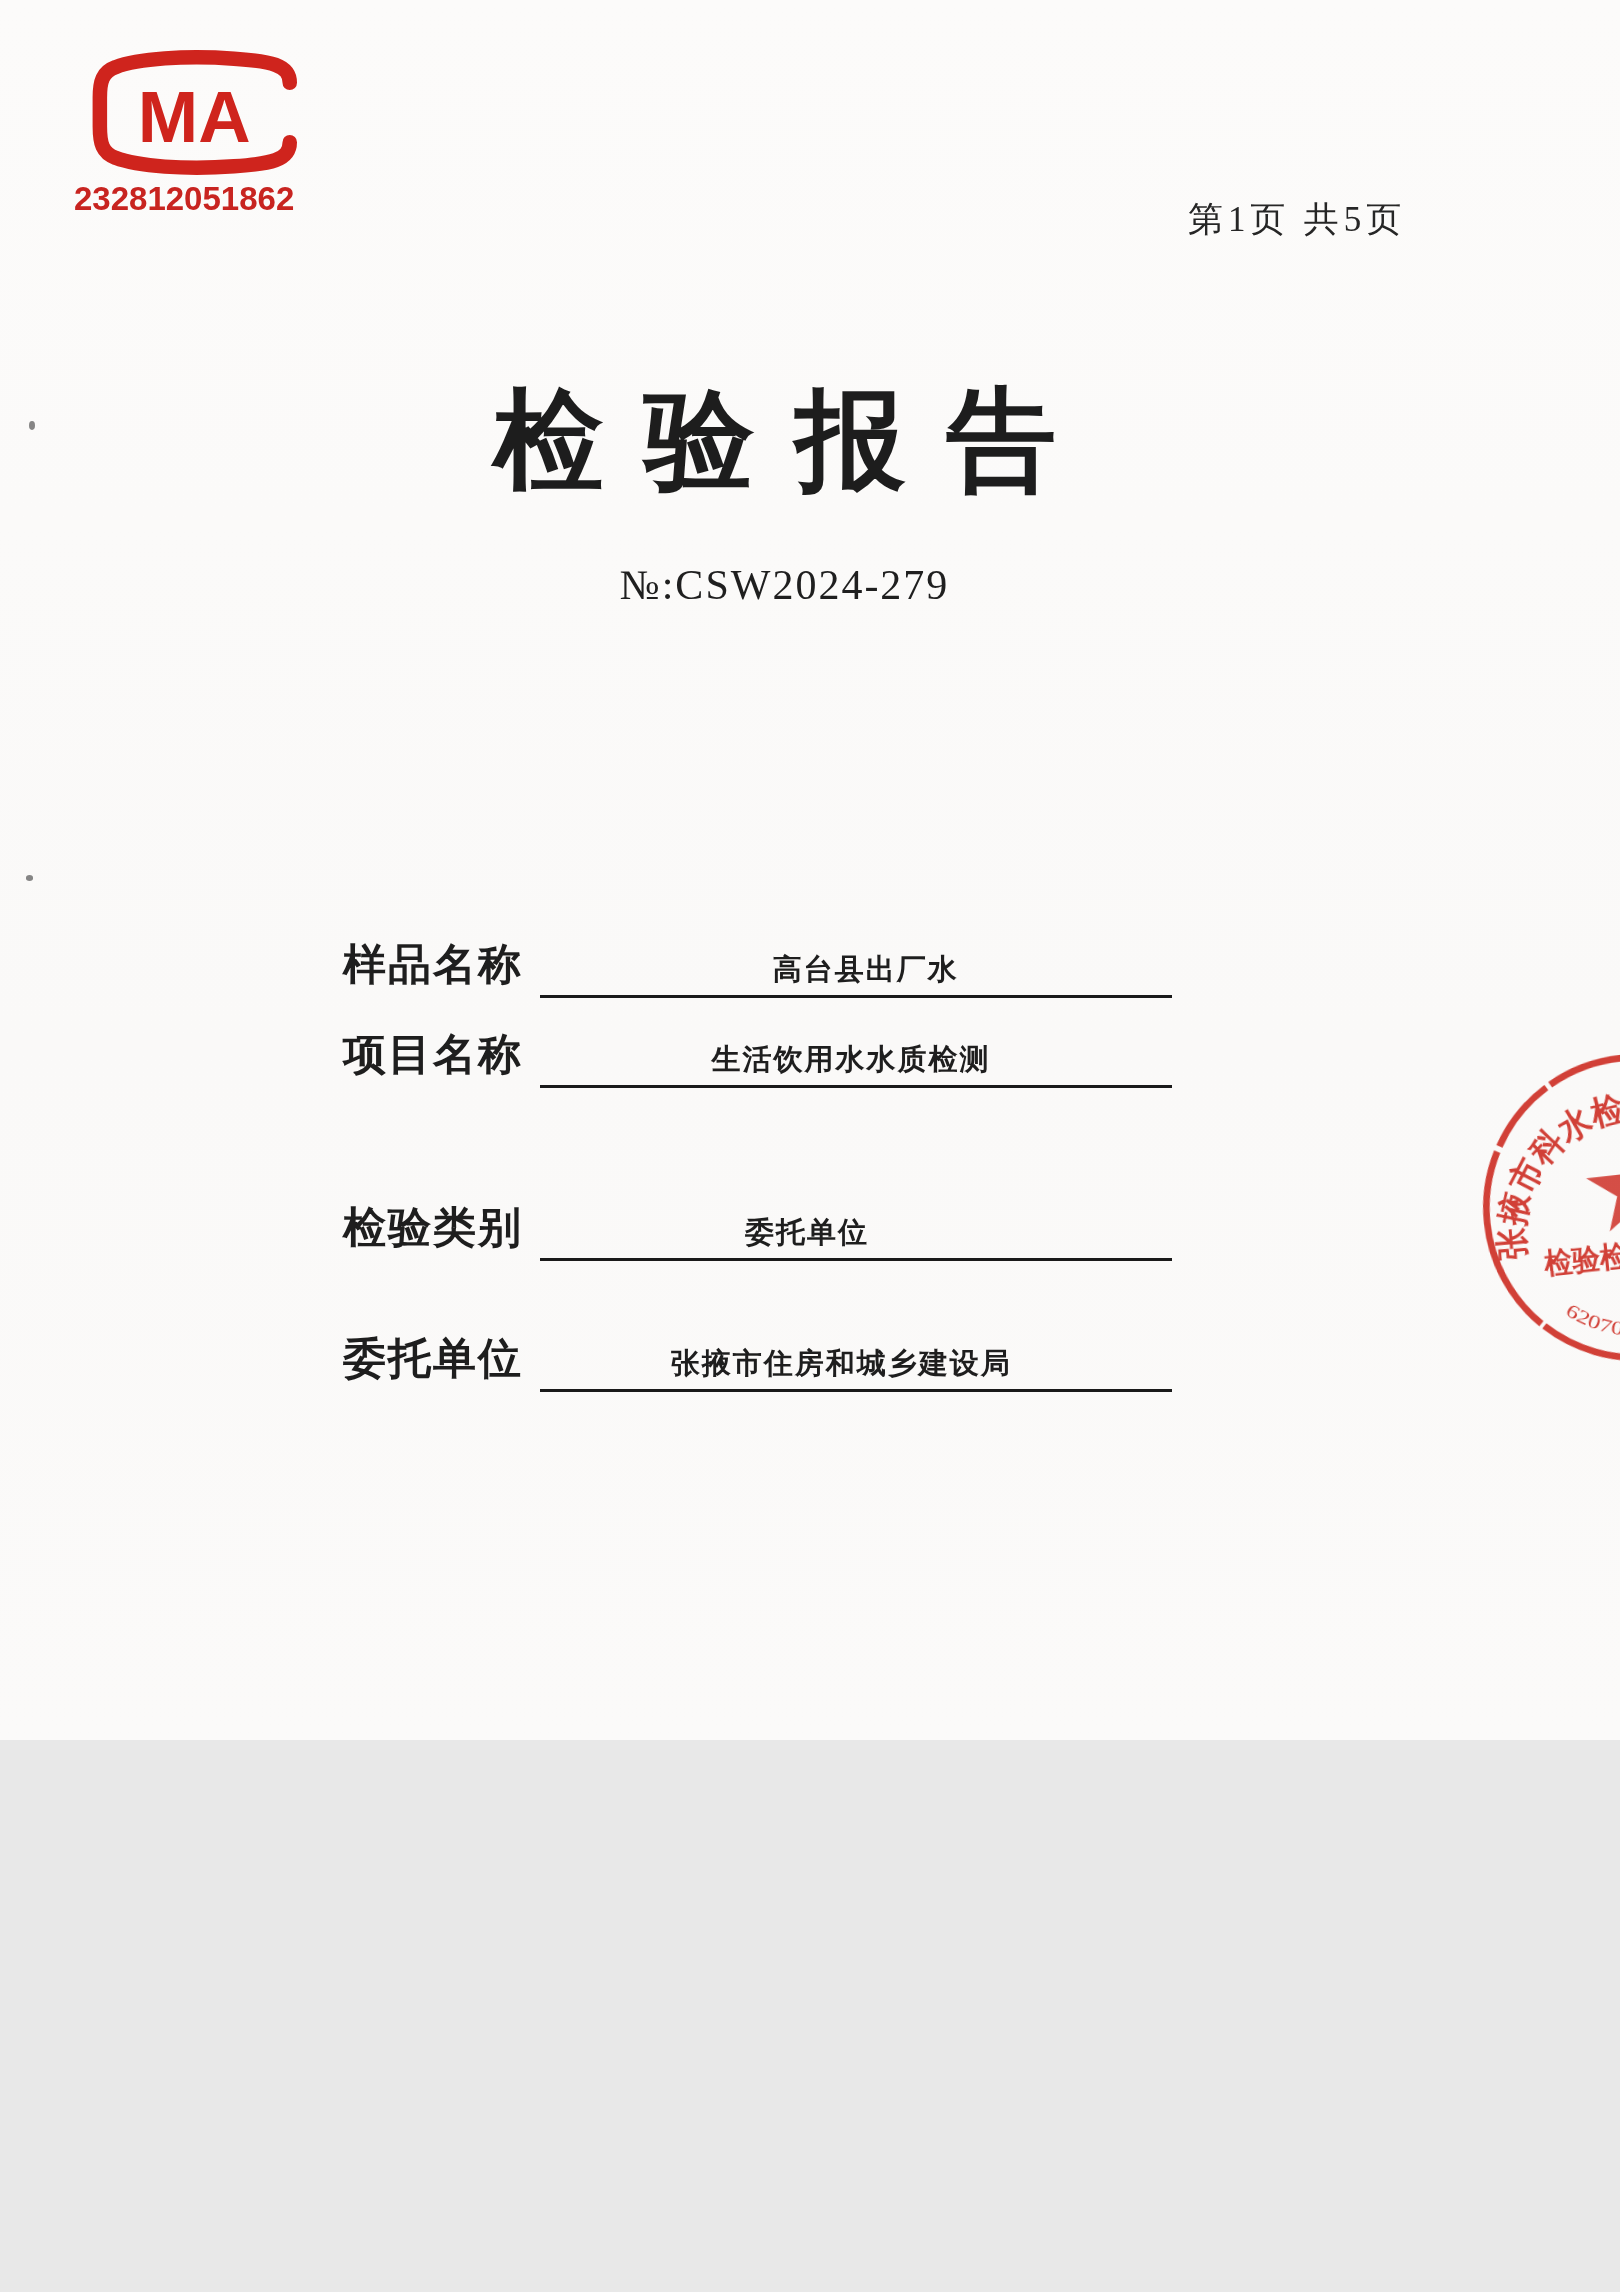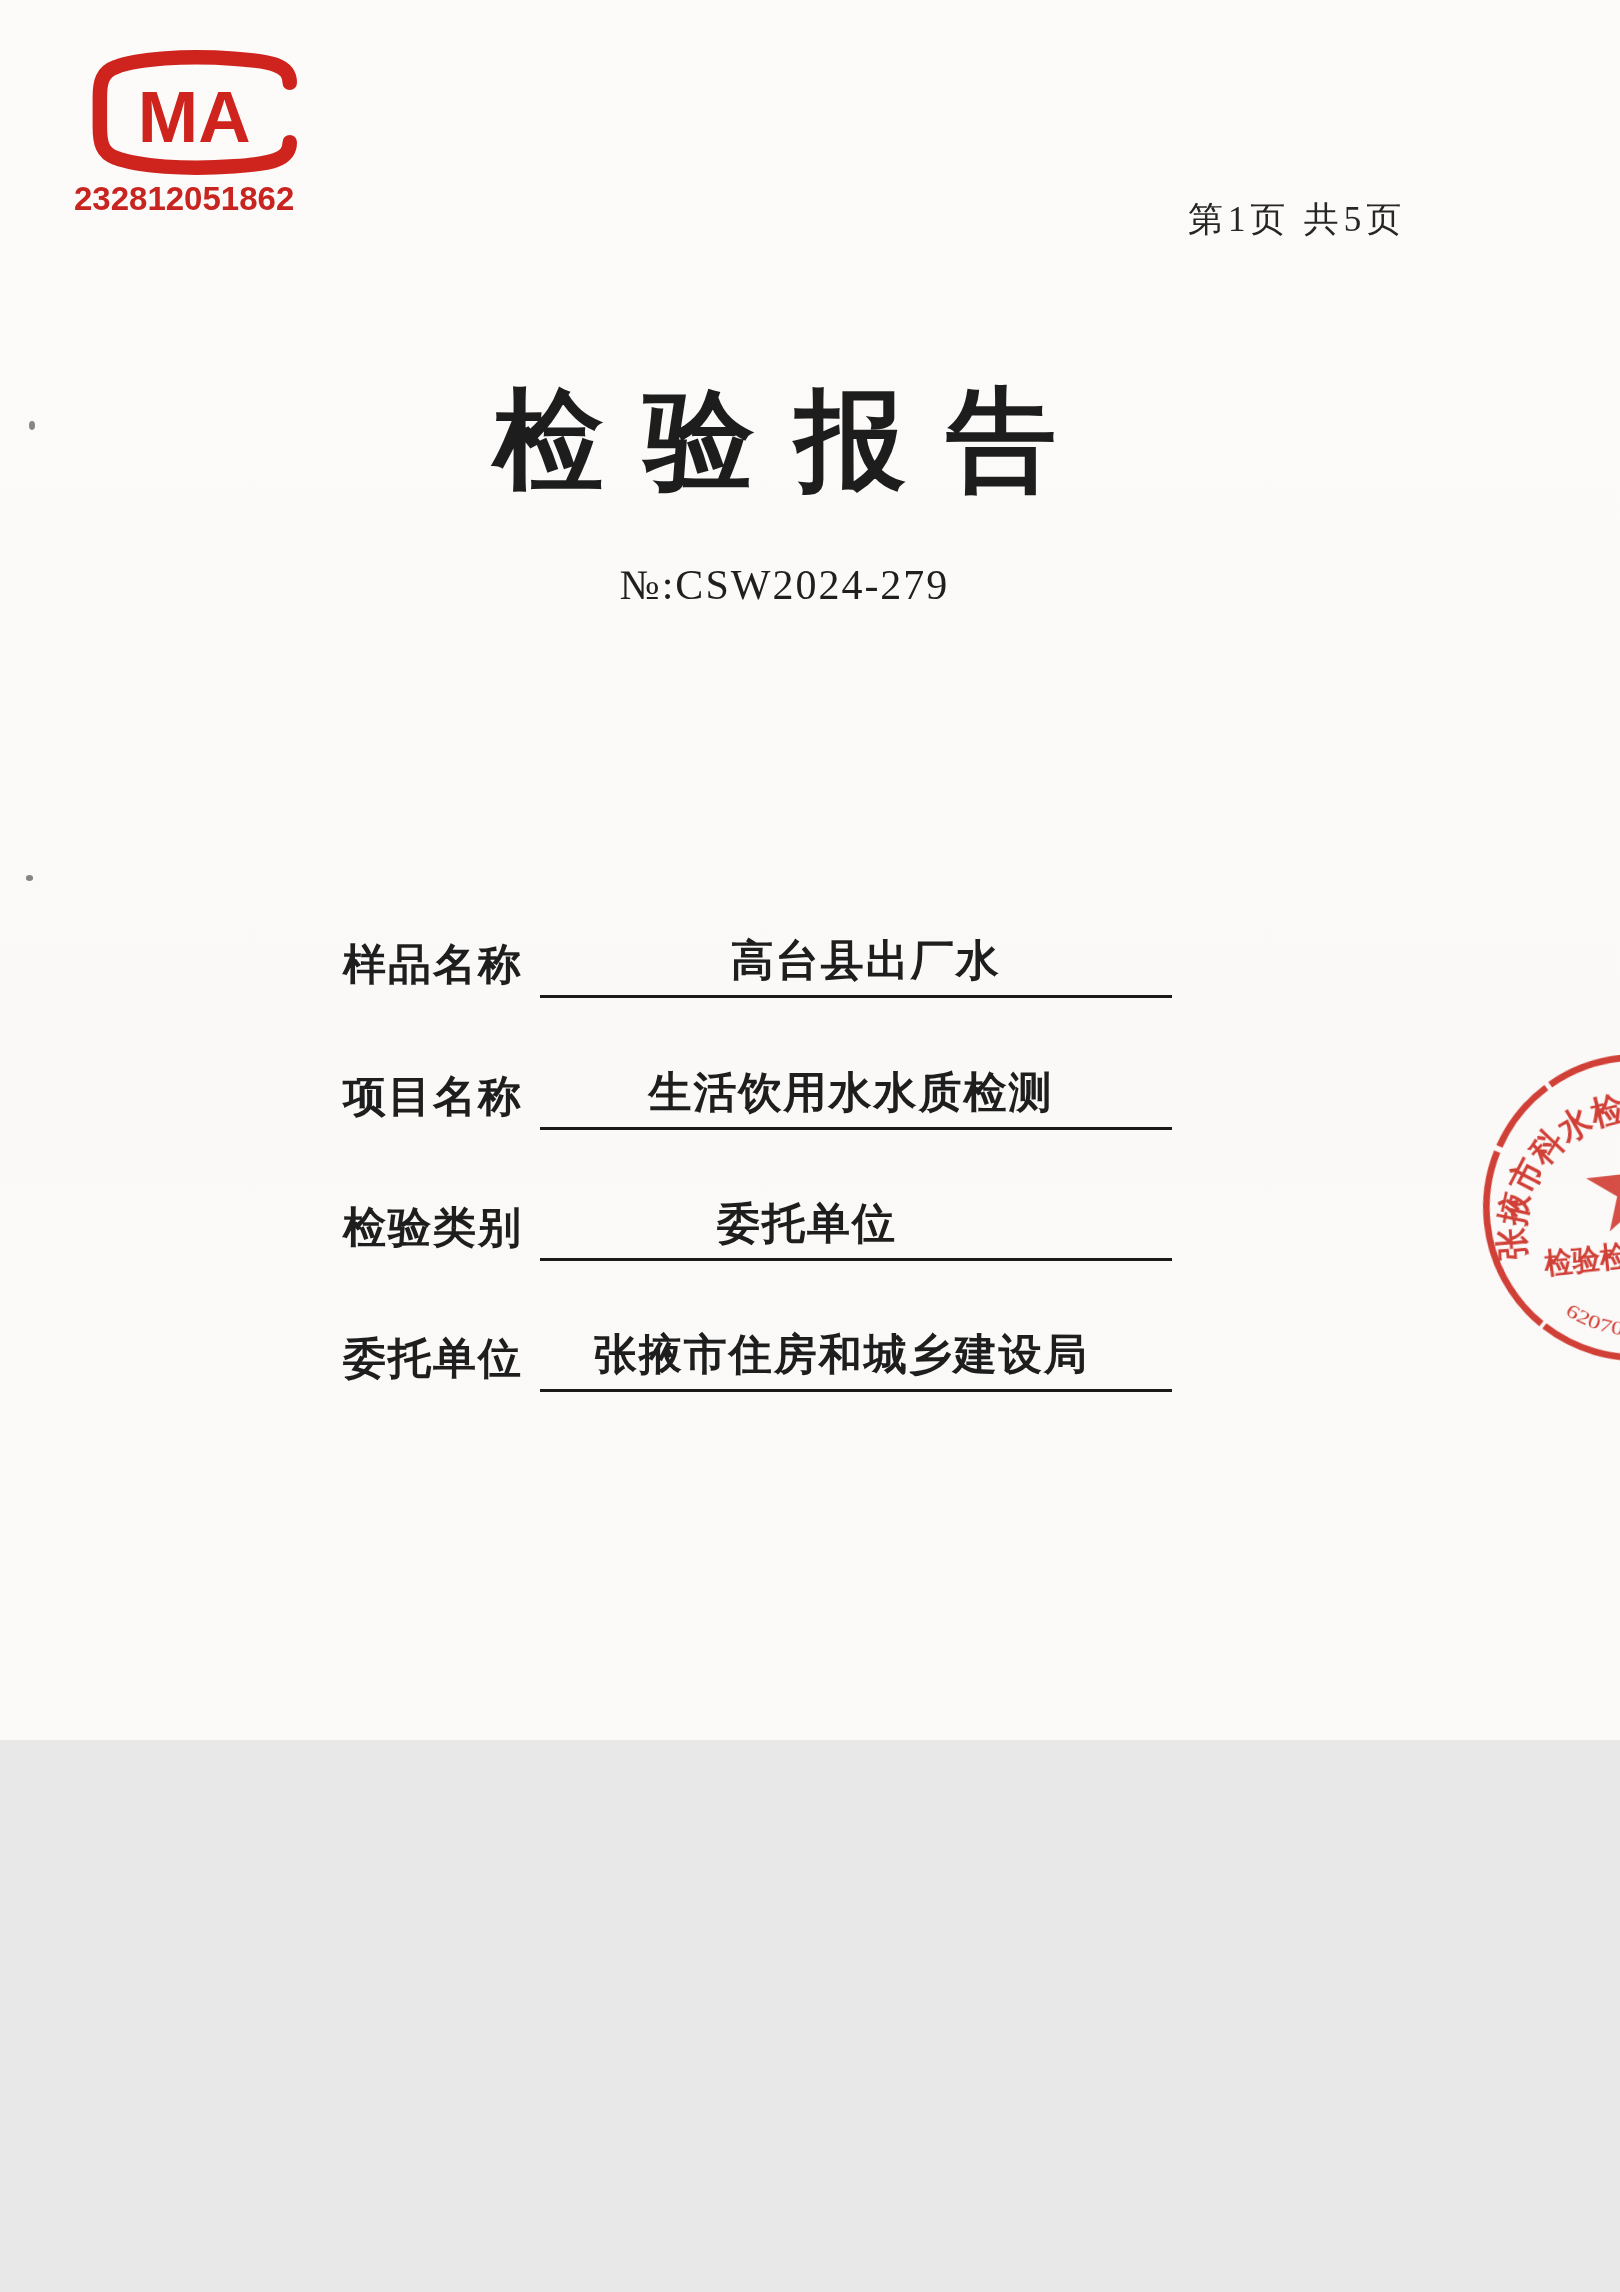--- a/index.html
+++ b/index.html
@@ -32,32 +32,32 @@
   .report-no{
     position:absolute;top:561px;left:0;width:100%;
     text-align:center;font-size:42px;letter-spacing:2px;color:#1f1f1f;
     transform:translateX(-25.5px);white-space:nowrap;
   }
   
   .field-row{
     position:absolute;left:343px;width:829px;height:73px;
     display:flex;align-items:flex-end;gap:17px;
   }
-  .row-0{top:925px;} .row-1{top:1057px;} .row-2{top:1188px;} .row-3{top:1319px;}
+  .row-0{top:925px;} .row-1{top:1015px;} .row-2{top:1188px;} .row-3{top:1319px;}
   .field-label{
     flex:0 0 174px;font-size:43px;font-weight:600;letter-spacing:2px;
     color:#1e1e1e;white-space:nowrap;padding-bottom:3.9px;
   }
   .field-line{
     flex:1;border-bottom:3.9px solid #1a1a1a;
     text-align:center;height:100%;
     display:flex;align-items:flex-end;justify-content:center;
   }
   .field-value{
-    font-size:43px;font-weight:600;letter-spacing:2px;color:#1e1e1e;
+    font-size:29px;font-weight:600;letter-spacing:2px;color:#1e1e1e;
     white-space:nowrap;padding-bottom:4.9px;display:inline-block;
   }
   .row-0 .field-value{transform:translateX(9.8px);}
   .row-1 .field-value{transform:translateX(-4.9px);}
   .row-2 .field-value{transform:translateX(-49px);}
   .row-3 .field-value{transform:translateX(-14.7px);}
   
   .company-name{
     position:absolute;top:1856px;left:0;width:100%;text-align:center;
     font-size:48px;font-weight:600;letter-spacing:1px;color:#1c1c1c;

